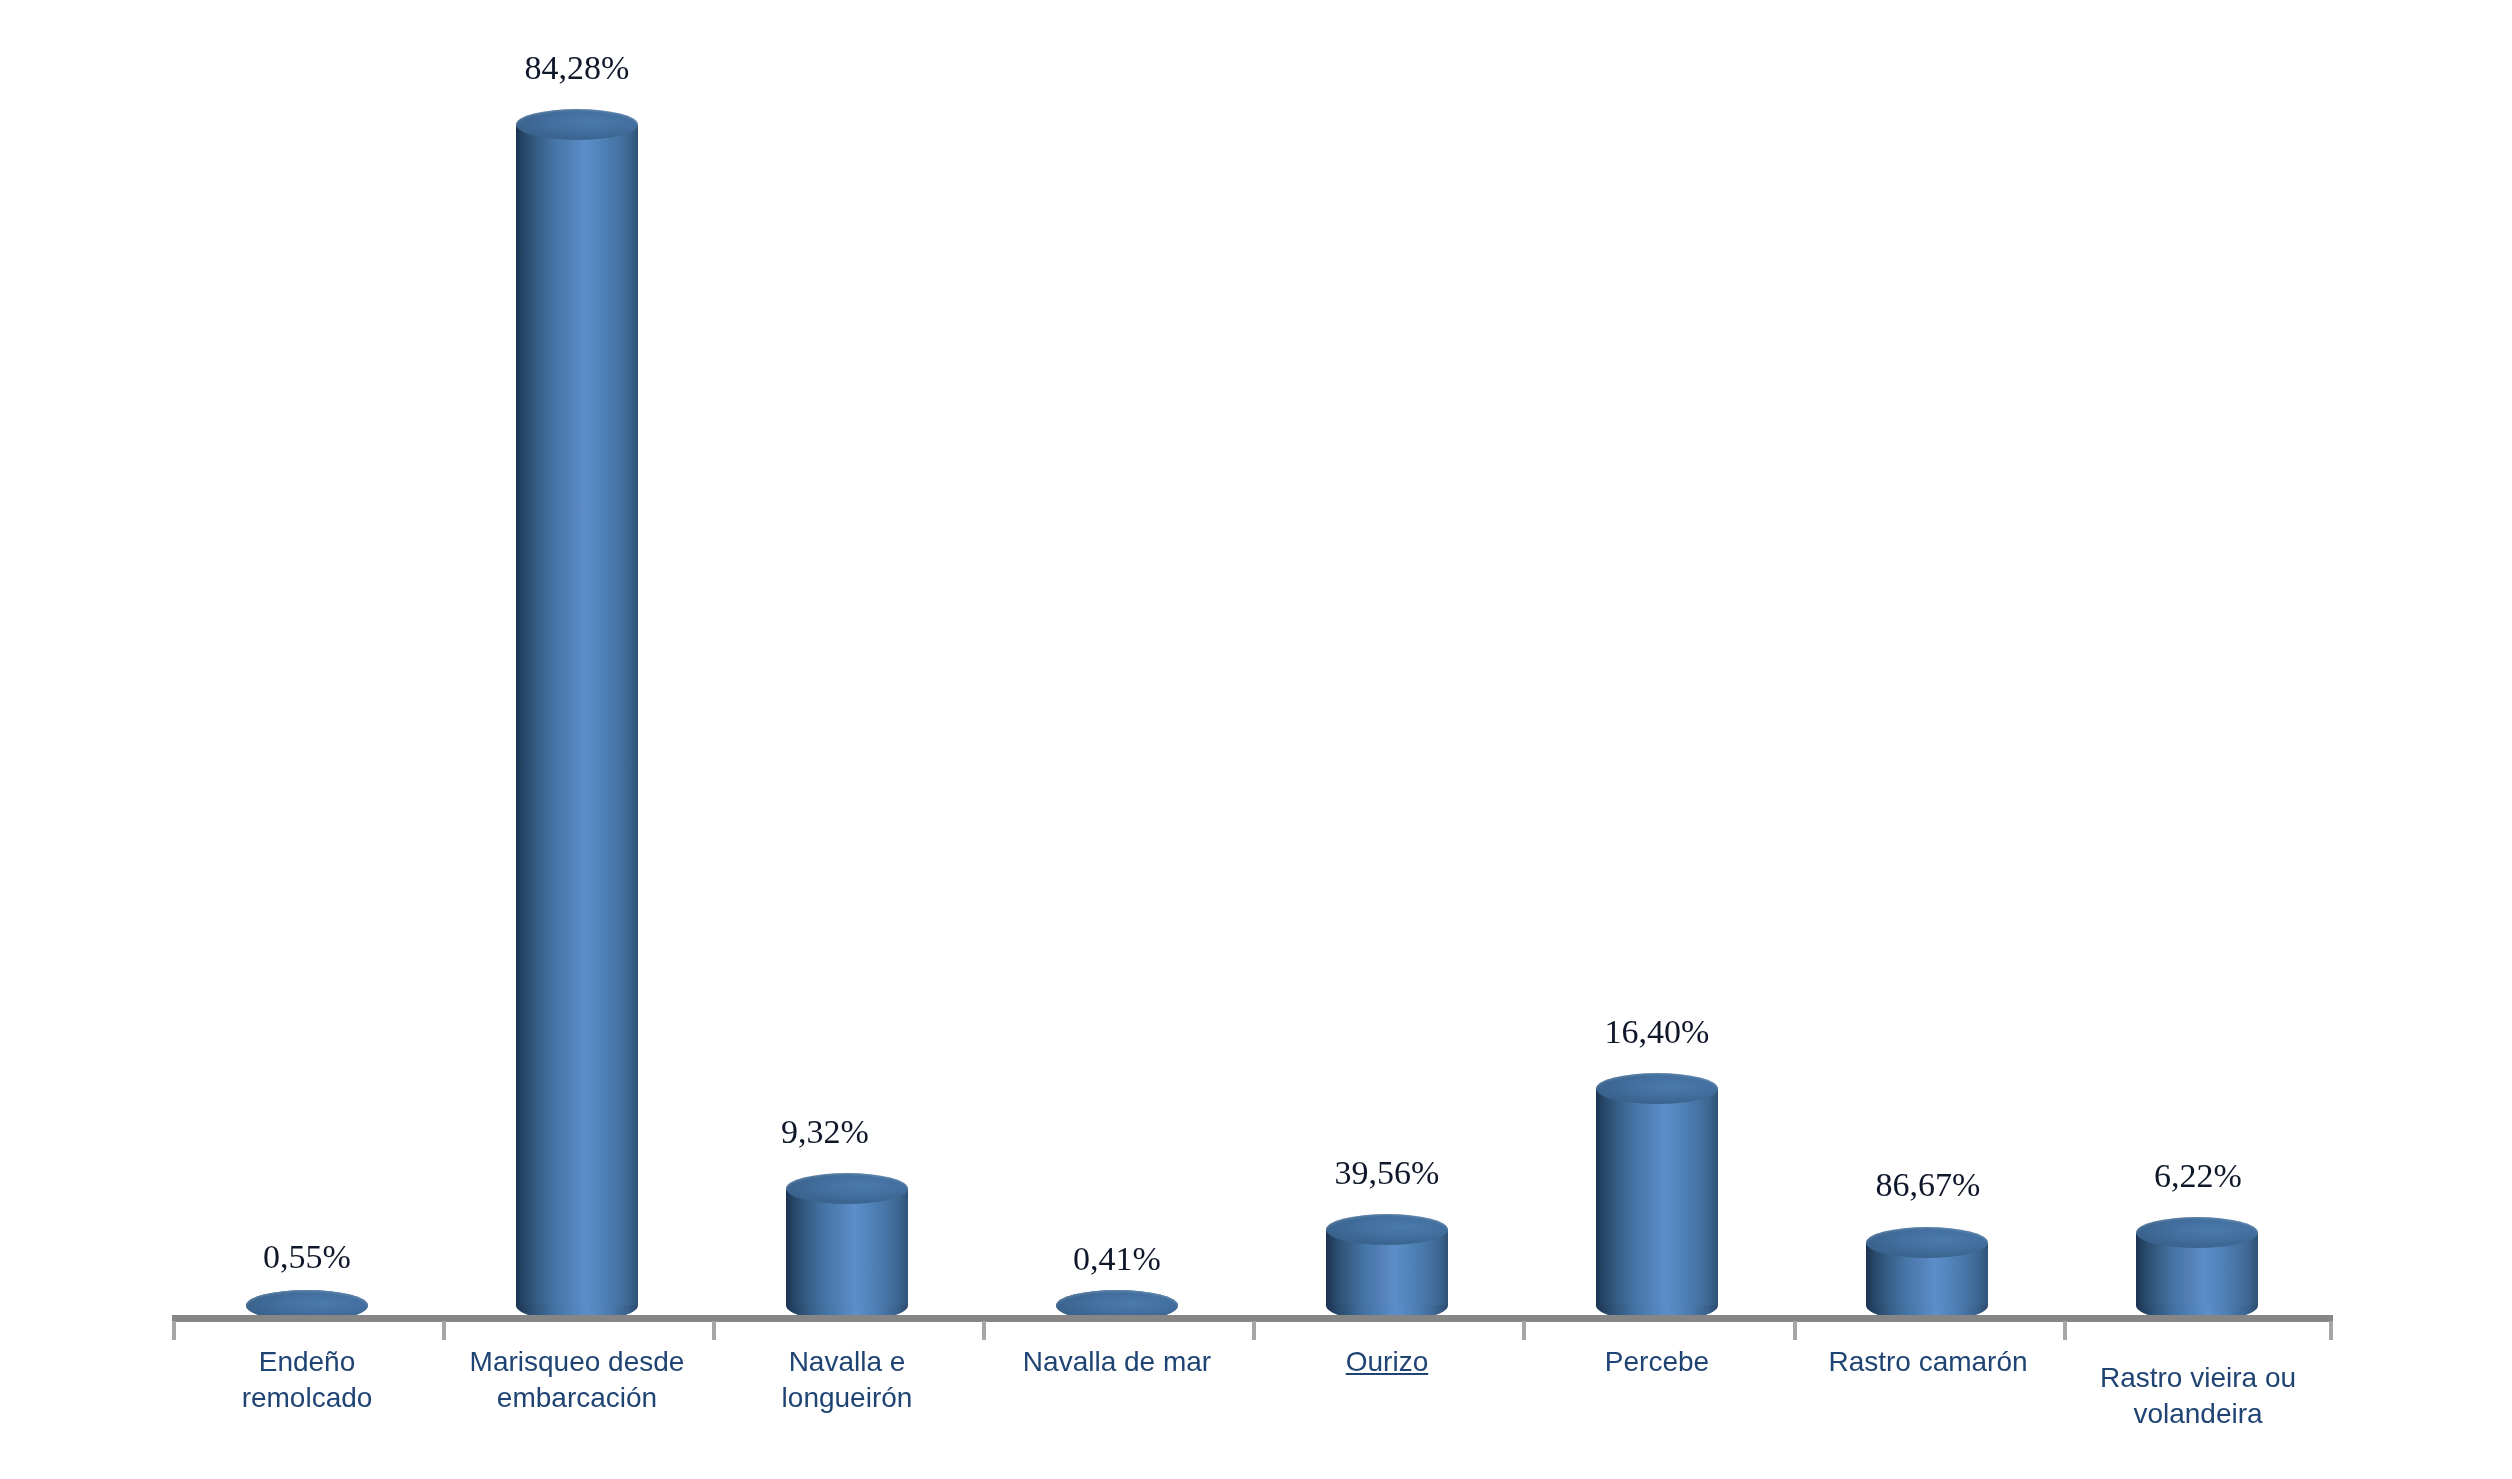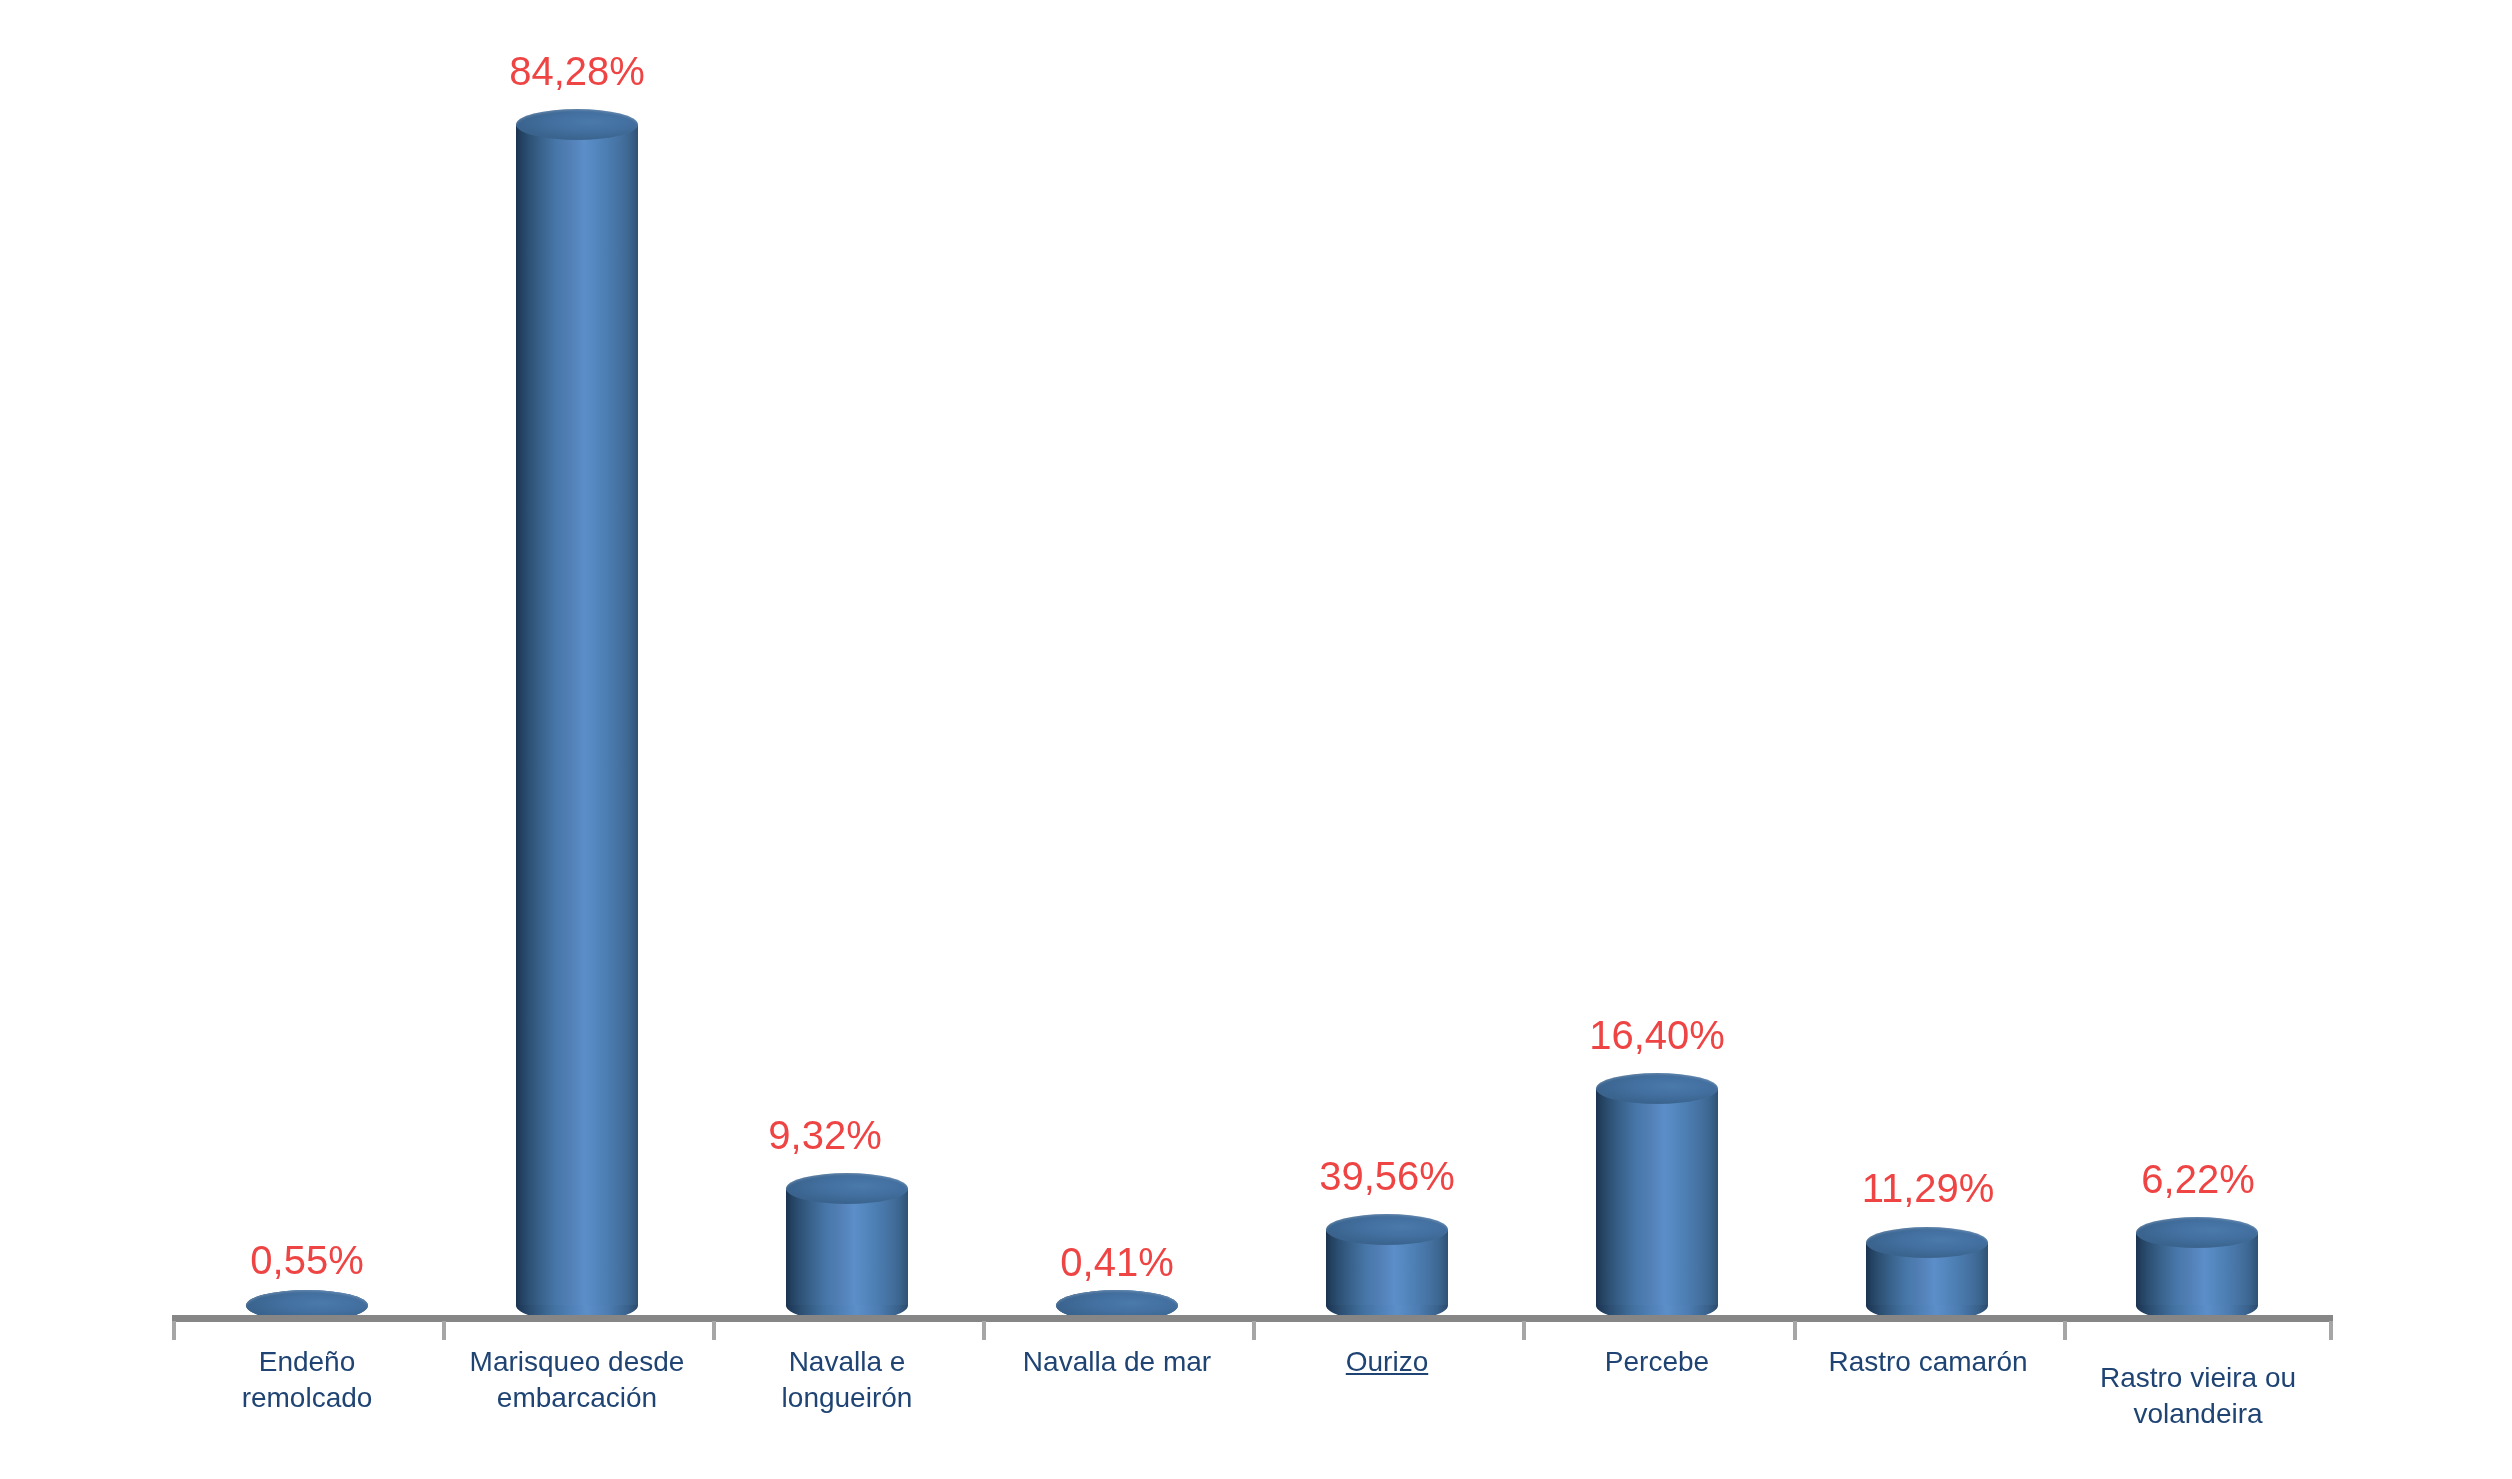--- a/index.html
+++ b/index.html
@@ -118,23 +118,23 @@
       #3b6590 66%,
       #345a82 100%);
     box-shadow: inset 0 1.5px 2.2px rgba(255,255,255,0.18);
   }
 
   
   .data-label {
     position: absolute;
     width: 270px;
     text-align: center;
-    font-size: 40px;
-    color: #ef4444;
-    font-family: Liberation Sans, sans-serif;
+    font-size: 34px;
+    color: #0f172a;
+    font-family: Liberation Serif, serif;
     white-space: nowrap;
   }
 
   
   .cat-label {
     position: absolute;
     top: 1344px;
     width: 270px;
     text-align: center;
     font-size: 28px;
@@ -248,16 +248,16 @@
         <div>volandeira</div>
       </div>
     </div>
 
 <div class="data-label" style="left: 172px; top: 1238px;">0,55%</div>
     <div class="data-label" style="left: 442px; top: 49px;">84,28%</div>
     <div class="data-label" style="left: 690px; top: 1113px;">9,32%</div>
     <div class="data-label" style="left: 982px; top: 1240px;">0,41%</div>
     <div class="data-label" style="left: 1252px; top: 1154px;">39,56%</div>
     <div class="data-label" style="left: 1522px; top: 1013px;">16,40%</div>
-    <div class="data-label" style="left: 1793px; top: 1166px;">11,29%</div>
+    <div class="data-label" style="left: 1793px; top: 1166px;">86,67%</div>
     <div class="data-label" style="left: 2063px; top: 1157px;">6,22%</div>
   </div>
 
 
 </body></html>

